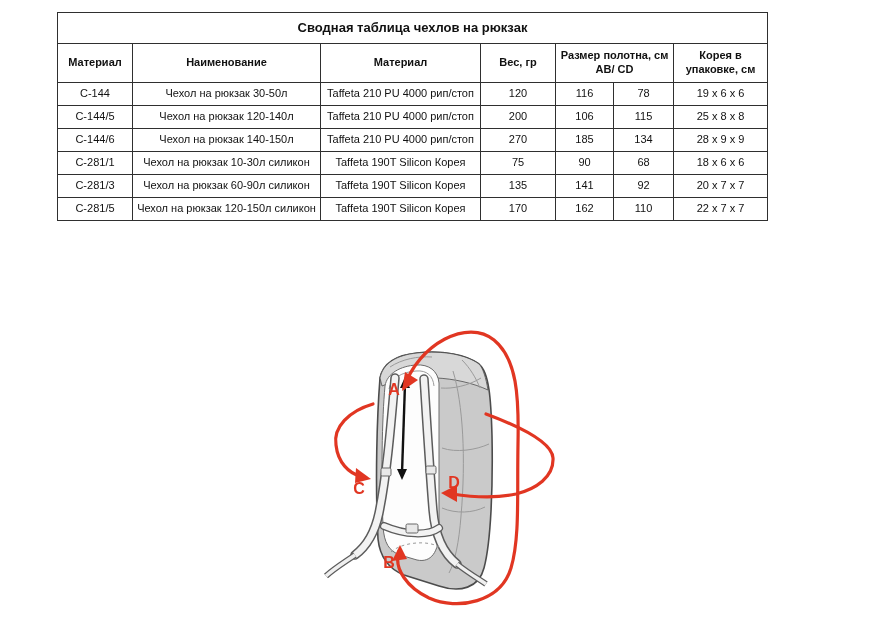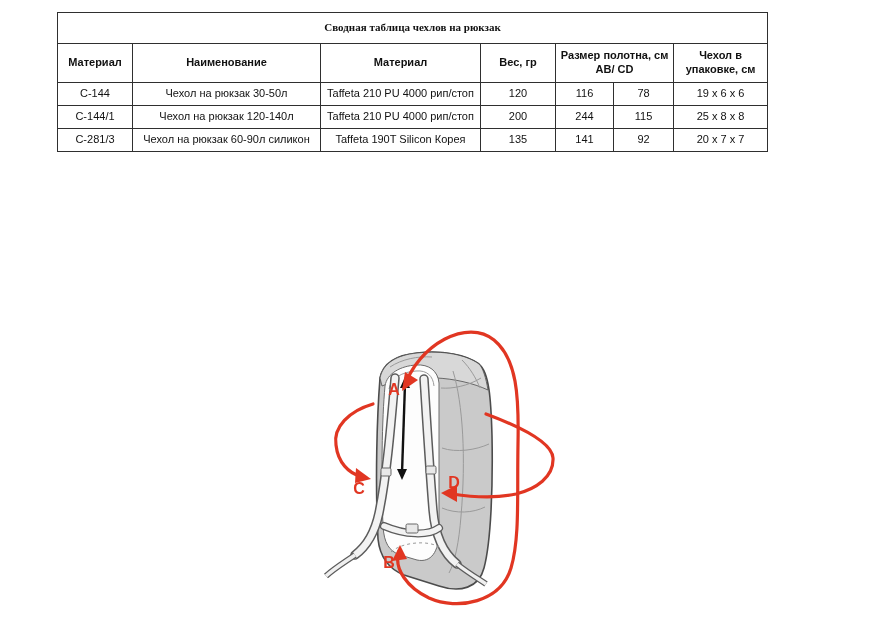--- a/index.html
+++ b/index.html
@@ -27,25 +27,24 @@
     border: 1px solid #2f2f2f;
     text-align: center;
     vertical-align: middle;
     color: #111111;
     font-size: 11px;
     padding: 1px 3px;
     overflow: hidden;
     line-height: 1.25;
   }
   table.summary th.title-cell {
-    font-size: 11px;
+    font-size: 13px;
     font-weight: bold;
     height: 24px;
     padding: 3px;
-    font-family: Liberation Serif, serif;
   }
   table.summary thead th.colhead {
     font-weight: bold;
     height: 36px;
   }
   table.summary tbody td {
     height: 20px;
     background: #ffffff;
   }
   .diagram-wrap {
@@ -95,52 +94,79 @@
       <tr>
         <th class="colhead">Материал</th>
         <th class="colhead">Наименование</th>
         <th class="colhead">Материал</th>
         <th class="colhead">Вес, гр</th>
         <th class="colhead" colspan="2">
           <div>Размер полотна, см</div>
           <div>АВ/ CD</div>
         </th>
         <th class="colhead">
-          <div>Чехол в</div>
+          <div>Корея в</div>
           <div>упаковке, см</div>
         </th>
       </tr>
     </thead>
     <tbody>
         <tr>
           <td>C-144</td>
           <td>Чехол на рюкзак 30-50л</td>
           <td>Taffeta 210 PU 4000 рип/стоп</td>
           <td>120</td>
           <td>116</td>
           <td>78</td>
           <td>19 x 6 x 6</td>
         </tr>
         <tr>
-          <td>C-144/1</td>
+          <td>C-144/5</td>
           <td>Чехол на рюкзак 120-140л</td>
           <td>Taffeta 210 PU 4000 рип/стоп</td>
           <td>200</td>
-          <td>244</td>
+          <td>106</td>
           <td>115</td>
           <td>25 x 8 x 8</td>
+        </tr>
+        <tr>
+          <td>C-144/6</td>
+          <td>Чехол на рюкзак 140-150л</td>
+          <td>Taffeta 210 PU 4000 рип/стоп</td>
+          <td>270</td>
+          <td>185</td>
+          <td>134</td>
+          <td>28 x 9 x 9</td>
+        </tr>
+        <tr>
+          <td>C-281/1</td>
+          <td>Чехол на рюкзак 10-30л силикон</td>
+          <td>Taffeta 190T Silicon Корея</td>
+          <td>75</td>
+          <td>90</td>
+          <td>68</td>
+          <td>18 x 6 x 6</td>
         </tr>
         <tr>
           <td>C-281/3</td>
           <td>Чехол на рюкзак 60-90л силикон</td>
           <td>Taffeta 190T Silicon Корея</td>
           <td>135</td>
           <td>141</td>
           <td>92</td>
           <td>20 x 7 x 7</td>
+        </tr>
+        <tr>
+          <td>C-281/5</td>
+          <td>Чехол на рюкзак 120-150л силикон</td>
+          <td>Taffeta 190T Silicon Корея</td>
+          <td>170</td>
+          <td>162</td>
+          <td>110</td>
+          <td>22 x 7 x 7</td>
         </tr>
       </tbody>
   </table>
 
   <div class="diagram-wrap">
     <svg width="300" height="300" viewBox="0 0 300 300" xmlns="http://www.w3.org/2000/svg">
 
       <g>
         <path class="sketch" d="M 90,62 C 93,47 107,39 127,37 C 153,34 177,39 189,48 C 199,56 201,82 202,120
                  C 203,170 201,226 194,252 C 189,272 170,277 149,270 L 114,259

